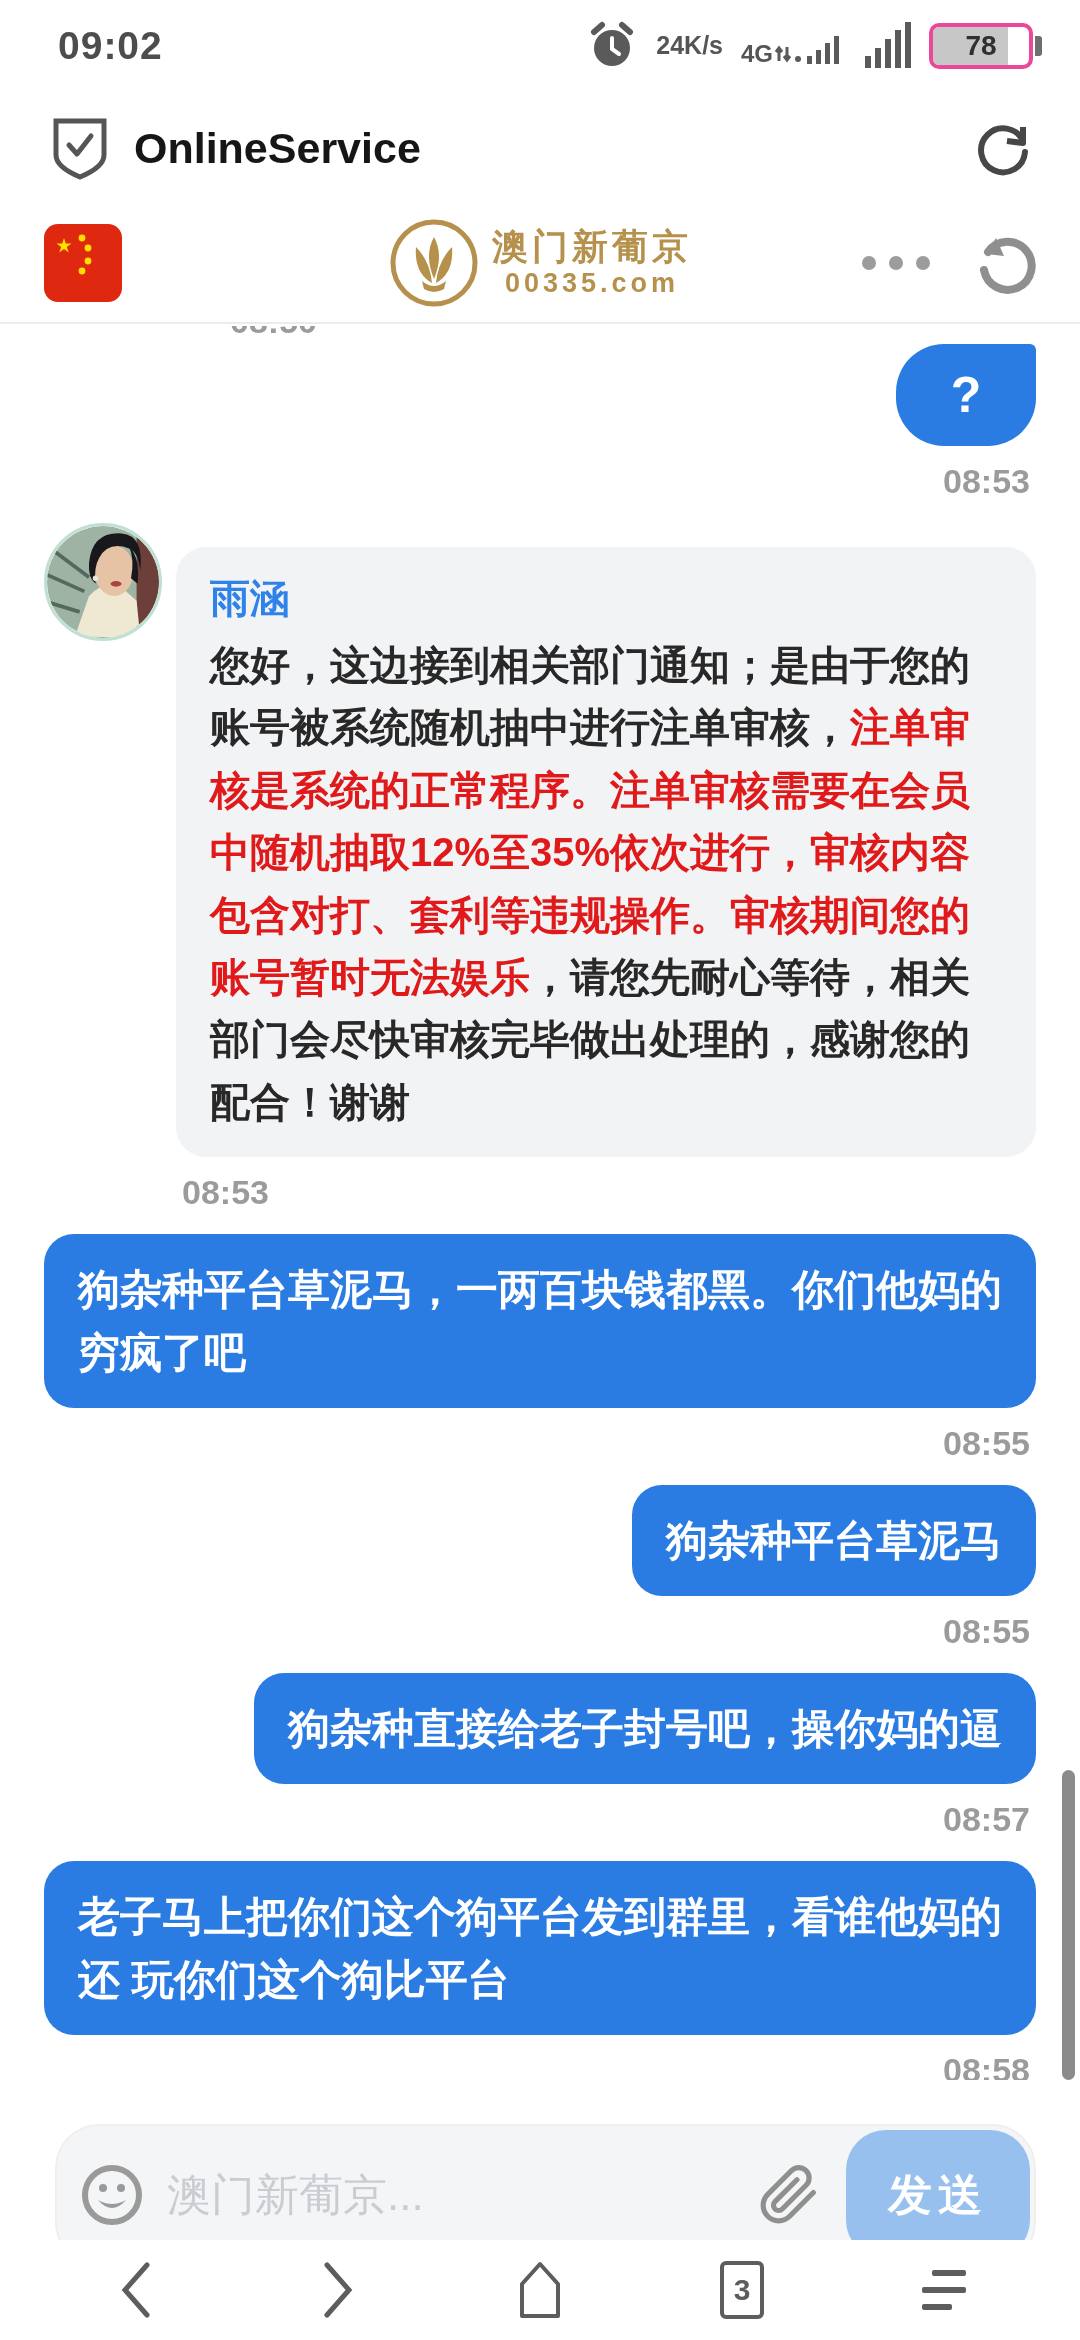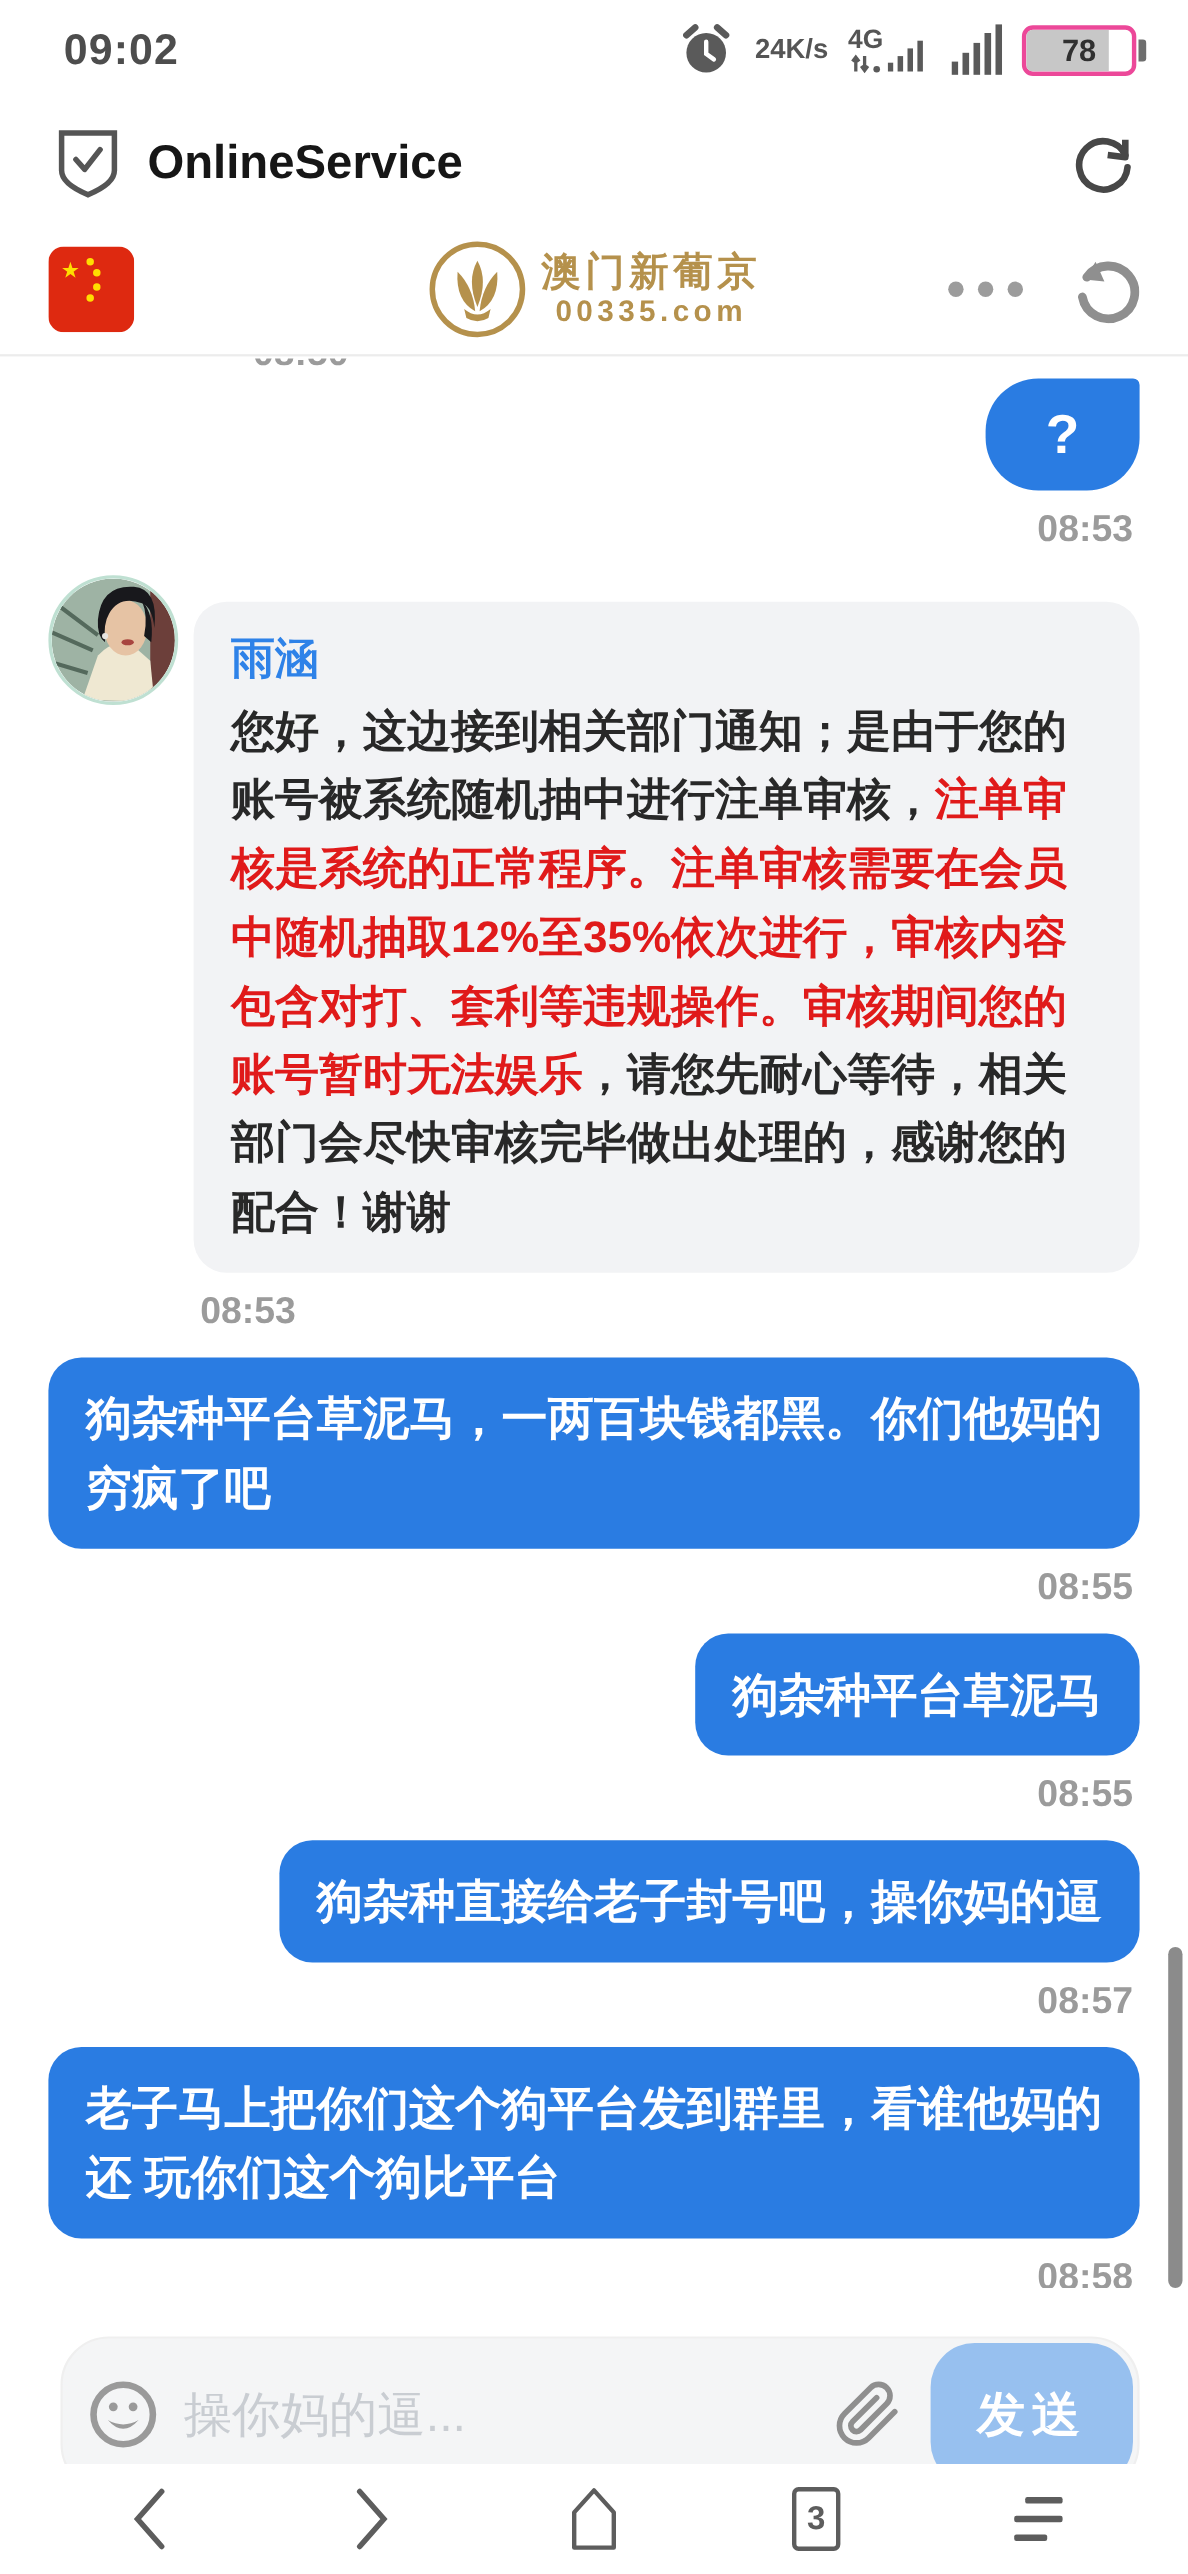--- a/index.html
+++ b/index.html
@@ -8,21 +8,21 @@
     font-family:"Liberation Sans","DejaVu Sans",sans-serif;
     --outgoing-bubble:#2a7ce2;--incoming-bubble:#f2f3f5;--alert-red:#e01a1a;
     --agent-name-blue:#2e82e8;--send-button:#97c0ef;--brand-gold:#b5914c;--flag-red:#de2910;
   }
   
   .status-bar{position:absolute;top:0;left:0;right:0;height:92px;display:flex;align-items:center;padding:0 38px 0 58px;box-sizing:border-box;}
   .status-time{font-size:39px;font-weight:700;color:#4d4d4d;letter-spacing:1px;}
   .status-right{margin-left:auto;display:flex;align-items:center;gap:18px;color:#5a5a5a;}
   .net-speed{display:flex;flex-direction:row;align-items:center;line-height:1.02;font-size:25px;font-weight:600;color:#555;}
   .sim1{display:flex;align-items:flex-end;gap:4px;}
-  .sim1-col{display:flex;flex-direction:column;align-items:center;line-height:1;}
+  .sim1-col{display:flex;flex-direction:row;align-items:center;line-height:1;}
   .sim1-4g{font-size:24px;font-weight:700;color:#555;}
   .battery{position:relative;width:104px;height:46px;border:4px solid #ec4899;border-radius:10px;display:flex;align-items:center;justify-content:center;box-sizing:border-box;overflow:hidden;}
   .battery-fill{position:absolute;left:0;top:0;bottom:0;width:78%;background:#c7c7c7;}
   .battery-num{position:relative;font-size:28px;font-weight:700;color:#303030;}
   .battery-nub{width:7px;height:20px;background:#6e6e6e;border-radius:0 3px 3px 0;margin-left:2px;}
   
   .browser-bar{position:absolute;top:92px;left:0;right:0;height:112px;display:flex;align-items:center;padding:0 48px 0 52px;box-sizing:border-box;}
   .browser-title{margin-left:26px;font-size:43px;font-weight:650;color:#161616;}
   .browser-refresh{margin-left:auto;}
   
@@ -247,21 +247,21 @@
   <div class="scrollbar"></div>
 
   <div class="input-area">
     <div class="input-pill">
       <svg width="62" height="62" viewBox="0 0 62 62">
         <circle cx="31" cy="31" r="27" fill="none" stroke="#9a9a9a" stroke-width="6"></circle>
         <circle cx="22" cy="24" r="4" fill="#9a9a9a"></circle>
         <circle cx="40" cy="24" r="4" fill="#9a9a9a"></circle>
         <path d="M17 36 Q31 52 45 36 Q31 44 17 36 Z" fill="#9a9a9a"></path>
       </svg>
-      <span class="placeholder">操你妈的逼...</span>
+      <span class="placeholder">澳门新葡京...</span>
       <svg class="clip-wrap" width="62" height="66" viewBox="0 0 24 24">
         <path d="M21.44 11.05l-9.19 9.19a6 6 0 0 1-8.49-8.49l9.19-9.19a4 4 0 0 1 5.66 5.66l-9.2 9.19a2 2 0 0 1-2.83-2.83l8.49-8.48" fill="none" stroke="#8f8f8f" stroke-width="2" stroke-linecap="round" stroke-linejoin="round"></path>
       </svg>
       <span class="send-btn">发送</span>
     </div>
   </div>
 
   <div class="bottom-nav">
     <span class="nav-item">
       <svg width="34" height="58" viewBox="0 0 34 58">

